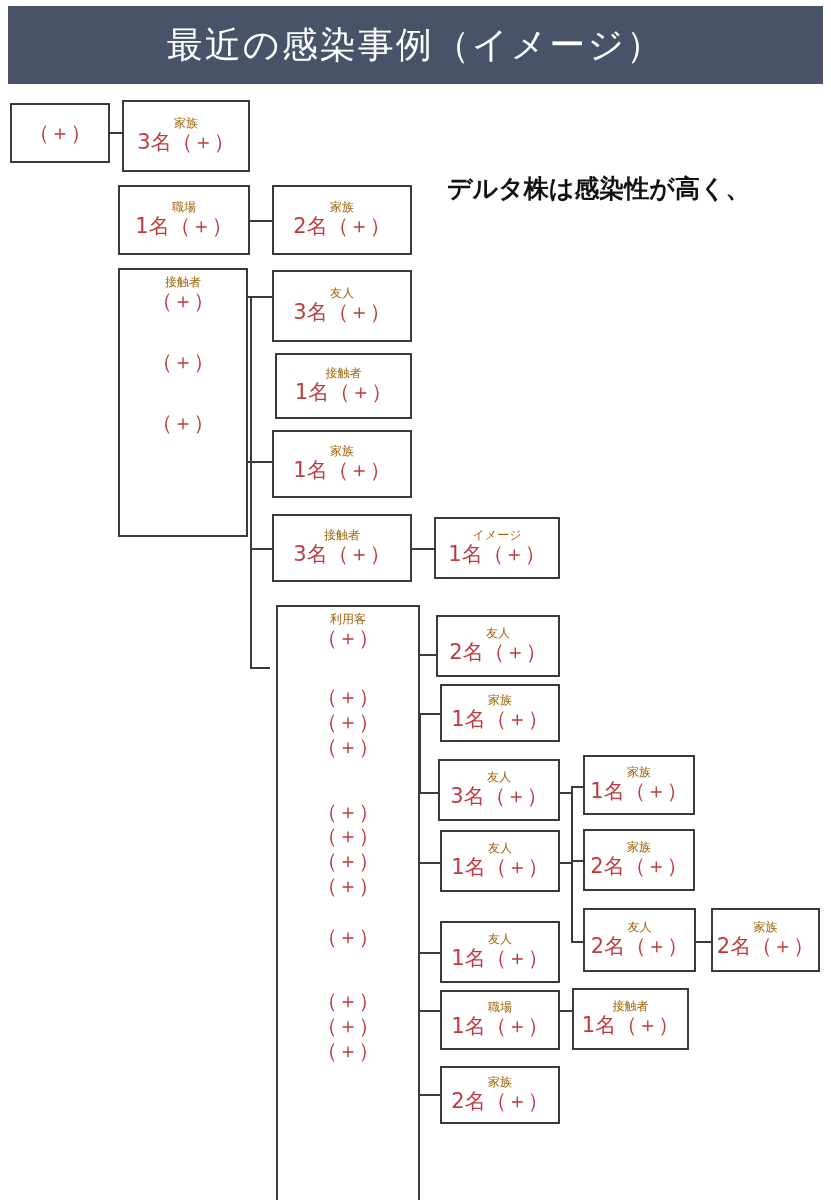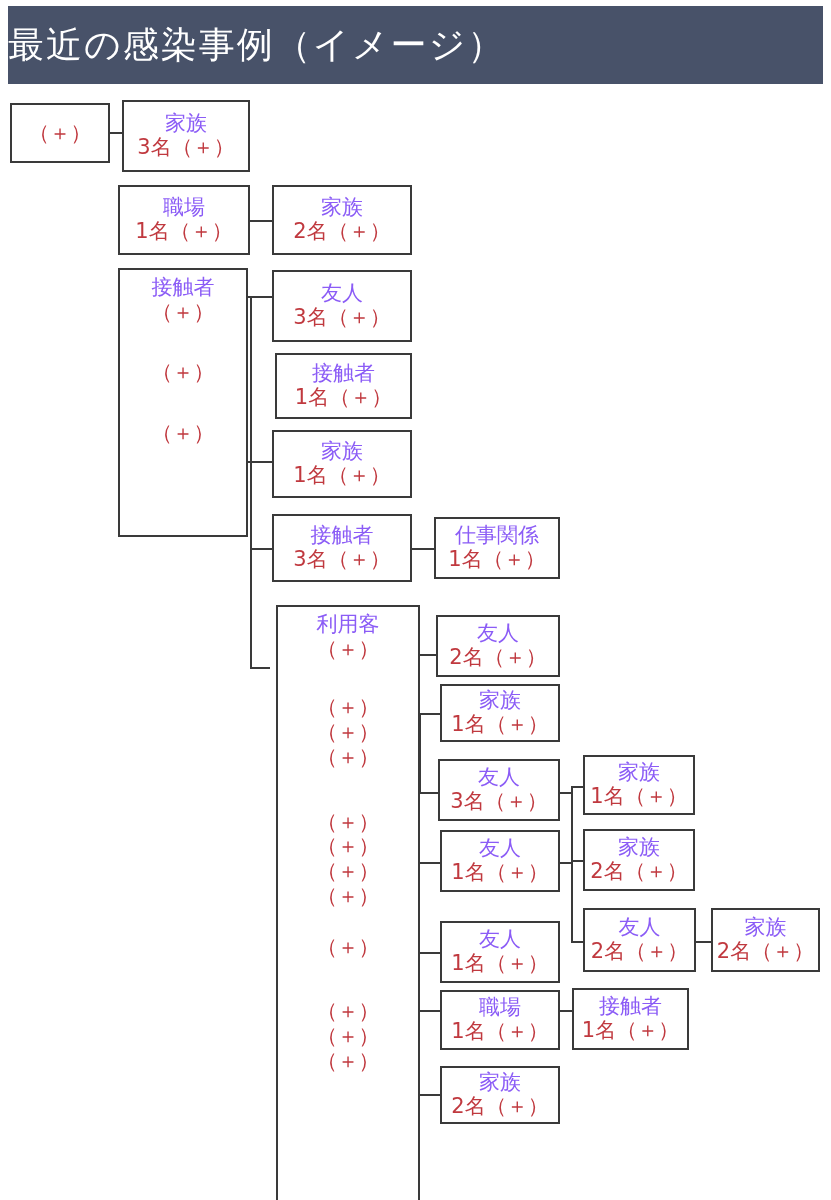--- a/index.html
+++ b/index.html
@@ -10,21 +10,21 @@
     overflow:hidden;
     position:relative;
   }
   #canvas{position:absolute;left:0;top:0;width:831px;height:1200px;}
 
   
   .header-bar{
     position:absolute;
     left:8px;top:6px;width:815px;height:78px;
     background:var(--hdr,#485269);
-    display:flex;align-items:center;
+    display:flex;align-items:center;justify-content:center;
   }
   .header-title{
     color:#ffffff;
     font-size:36px;
     letter-spacing:2px;
     font-weight:400;
     white-space:nowrap;
     font-family:"DejaVu Sans","Liberation Sans",sans-serif;
   }
 
@@ -48,22 +48,22 @@
     box-sizing:border-box;
     border:2px solid #3a3a3a;
     background:#ffffff;
     display:flex;
     flex-direction:column;
     align-items:center;
     justify-content:center;
     font-family:"DejaVu Sans","Liberation Sans",sans-serif;
   }
   .node .rel{
-    color:#8b5cf6;
-    font-size:21px;
+    color:#a16207;
+    font-size:12px;
     line-height:1.12;
     white-space:nowrap;
   }
   .node .cnt{
     color:var(--red,#c0393f);
     font-size:21px;
     line-height:1.18;
     white-space:nowrap;
   }
   
@@ -91,20 +91,21 @@
 </head>
 <body>
 
 <div id="canvas">
 
   <div class="header-bar">
     <div class="header-title">最近の感染事例（イメージ）</div>
   </div>
 
   <div class="annotation">
+    <div>デルタ株は感染性が高く、</div>
   </div>
 
   <div class="ln h" style="left:110px;top:132px;width:14px;"></div>
 
   <div class="ln h" style="left:250px;top:220px;width:22px;"></div>
 
   <div class="ln h" style="left:248px;top:296px;width:24px;"></div>
 
   <div class="ln h" style="left:248px;top:461px;width:24px;"></div>
 
@@ -183,21 +184,21 @@
     <span class="rel">家族</span>
     <span class="cnt">1名（＋）</span>
   </div>
 
   <div class="node" style="left:272px;top:514px;width:140px;height:68px;">
     <span class="rel">接触者</span>
     <span class="cnt">3名（＋）</span>
   </div>
 
   <div class="node" style="left:434px;top:517px;width:126px;height:62px;">
-    <span class="rel">仕事関係</span>
+    <span class="rel">イメージ</span>
     <span class="cnt">1名（＋）</span>
   </div>
 
   <div class="node tall" style="left:276px;top:605px;width:144px;height:661px;">
     <span class="rel">利用客</span>
     <span class="plus">（＋）</span>
 
     <span class="plus gapE">（＋）</span>
     <span class="plus">（＋）</span>
     <span class="plus">（＋）</span>

